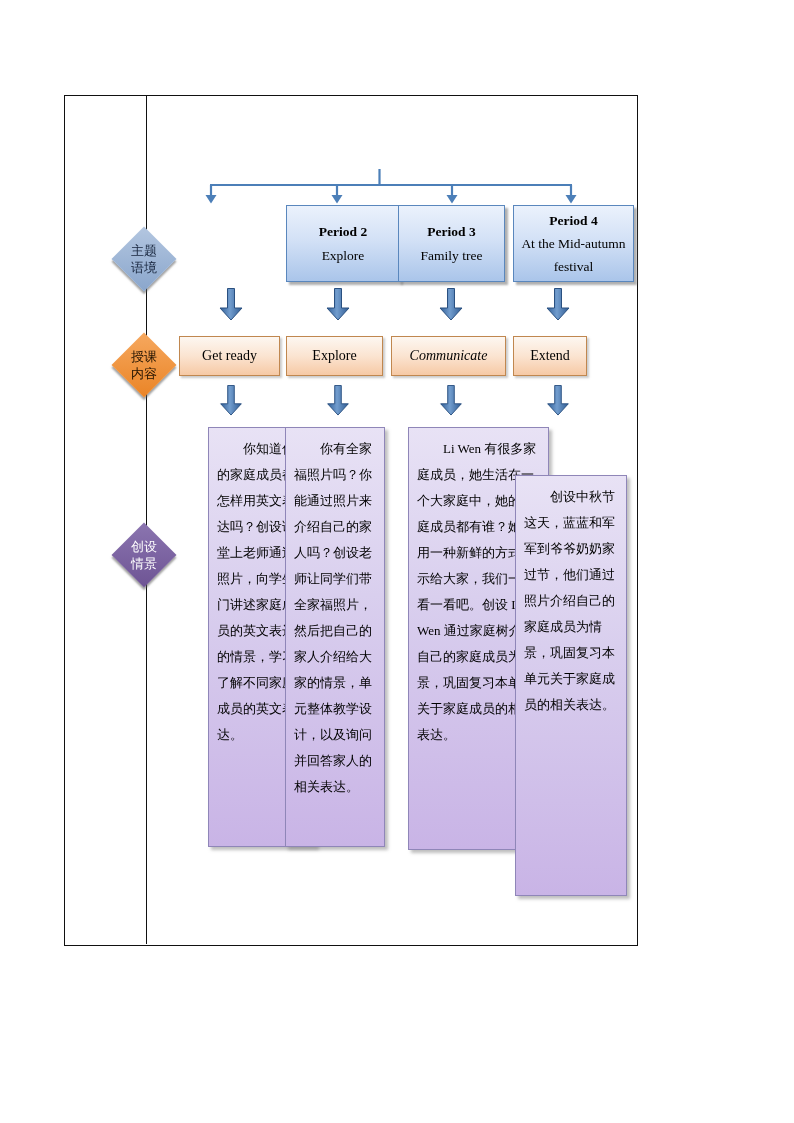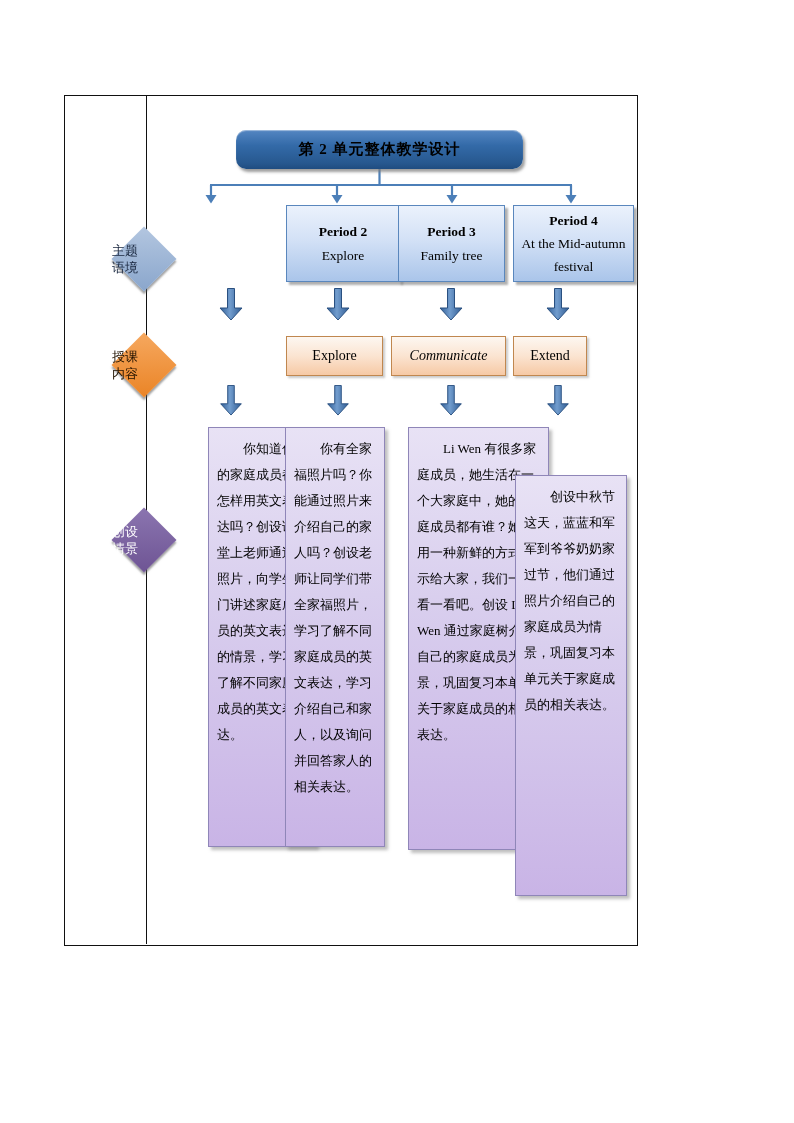--- a/index.html
+++ b/index.html
@@ -56,31 +56,31 @@
     box-shadow:3px 3px 3px rgba(130,130,130,.5);
     font-size:13px;line-height:26px;padding:8px 8px;
   }
   .dbox p{margin:0;text-indent:2em;}
   #d1{left:170px;width:108px;margin-left:38px;} #d2{left:285px;width:100px;}
   #d3{left:408px;width:141px;height:423px;} #d4{left:515px;width:112px;height:421px;margin-top:48px;}
 
   
   .diamond{
     position:absolute;width:64px;height:64px;z-index:5;
-    display:flex;flex-direction:column;align-items:flex-start;justify-content:center;
+    display:flex;flex-direction:column;align-items:center;justify-content:center;
     text-align:center;font-size:13px;line-height:17px;
   }
   .diamond::before{
     content:"";position:absolute;inset:9px;transform:rotate(45deg);z-index:-1;
   }
   #dm1{left:112px;top:227px;color:#16243c;}
   #dm1::before{background:linear-gradient(135deg,#b3c6e0 0%,#8aa6cc 100%);box-shadow:2px 2px 2px rgba(90,90,90,.55);}
   #dm2{left:112px;top:333px;color:#211200;}
   #dm2::before{background:linear-gradient(135deg,#f6a85f 0%,#ea8426 100%);box-shadow:2px 2px 2px rgba(90,90,90,.55);}
-  #dm3{left:112px;top:508px;color:#ffffff;}
+  #dm3{left:112px;top:523px;color:#ffffff;}
   #dm3::before{background:linear-gradient(135deg,#8b75b0 0%,#6e5494 100%);box-shadow:2px 2px 2px rgba(90,90,90,.55);}
 
   
   .barrow{position:absolute;width:24px;height:33px;}
   #a1{left:219px;top:288px;} #a2{left:326px;top:288px;}
   #a3{left:439px;top:288px;} #a4{left:546px;top:288px;}
   #a5{left:219px;top:385px;height:31px;} #a6{left:326px;top:385px;height:31px;}
   #a7{left:439px;top:385px;height:31px;} #a8{left:546px;top:385px;height:31px;}
 </style>
 </head>
@@ -114,23 +114,20 @@
       <path d="M571 185 V 196"></path>
     </g>
     <g fill="#4c7fb8">
       <polygon points="205.5,195 216.5,195 211,203.5"></polygon>
       <polygon points="331.5,195 342.5,195 337,203.5"></polygon>
       <polygon points="446.5,195 457.5,195 452,203.5"></polygon>
       <polygon points="565.5,195 576.5,195 571,203.5"></polygon>
     </g>
   </svg>
 
-  <div class="banner">
-    <span>第 2 单元整体教学设计</span>
-  </div>
 
   <div class="pbox" id="p2">
     <span class="ptitle">Period 2</span>
     <span>Explore</span>
   </div>
   <div class="pbox" id="p3">
     <span class="ptitle">Period 3</span>
     <span>Family tree</span>
   </div>
   <div class="pbox" id="p4">
@@ -144,20 +141,23 @@
   <svg class="barrow" id="a2" width="24" height="33">
       <use href="#blockArrow"></use>
     </svg>
   <svg class="barrow" id="a3" width="24" height="33">
       <use href="#blockArrow"></use>
     </svg>
   <svg class="barrow" id="a4" width="24" height="33">
       <use href="#blockArrow"></use>
     </svg>
 
+  <div class="sbox" id="s1">
+    <span>Get ready</span>
+  </div>
   <div class="sbox" id="s2">
     <span>Explore</span>
   </div>
   <div class="sbox" id="s3">
     <span>Communicate</span>
   </div>
   <div class="sbox" id="s4">
     <span>Extend</span>
   </div>
 
@@ -171,21 +171,21 @@
       <use href="#blockArrow"></use>
     </svg>
   <svg class="barrow" id="a8" width="24" height="31">
       <use href="#blockArrow"></use>
     </svg>
 
   <div class="dbox" id="d1">
     <p>你知道你的家庭成员都怎样用英文表达吗？创设课堂上老师通过照片，向学生门讲述家庭成员的英文表达的情景，学习了解不同家庭成员的英文表达。</p>
   </div>
   <div class="dbox" id="d2">
-    <p>你有全家福照片吗？你能通过照片来介绍自己的家人吗？创设老师让同学们带全家福照片，学习了解不同家庭成员的英文表达，学习介绍自己和家人，以及询问并回答家人的相关表达。</p>
+    <p>你有全家福照片吗？你能通过照片来介绍自己的家人吗？创设老师让同学们带全家福照片，然后把自己的家人介绍给大家的情景，单元整体教学设计，以及询问并回答家人的相关表达。</p>
   </div>
   <div class="dbox" id="d3">
     <p>Li Wen 有很多家庭成员，她生活在一个大家庭中，她的家庭成员都有谁？她要用一种新鲜的方式展示给大家，我们一起看一看吧。创设 Li Wen 通过家庭树介绍自己的家庭成员为情景，巩固复习本单元关于家庭成员的相关表达。</p>
   </div>
   <div class="dbox" id="d4">
     <p>创设中秋节这天，蓝蓝和军军到爷爷奶奶家过节，他们通过照片介绍自己的家庭成员为情景，巩固复习本单元关于家庭成员的相关表达。</p>
   </div>
 
   <div class="diamond" id="dm1">
     <span>主题</span>

